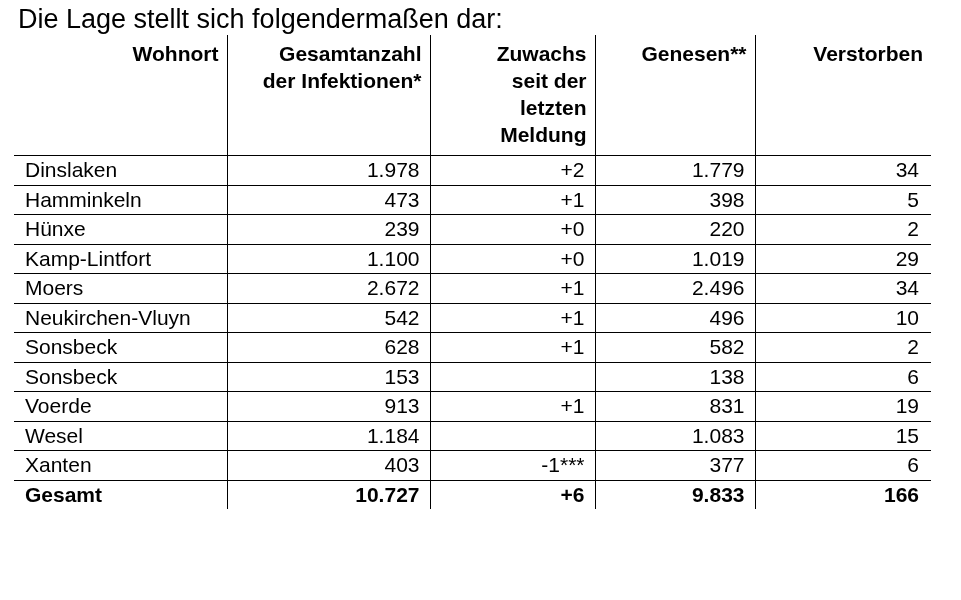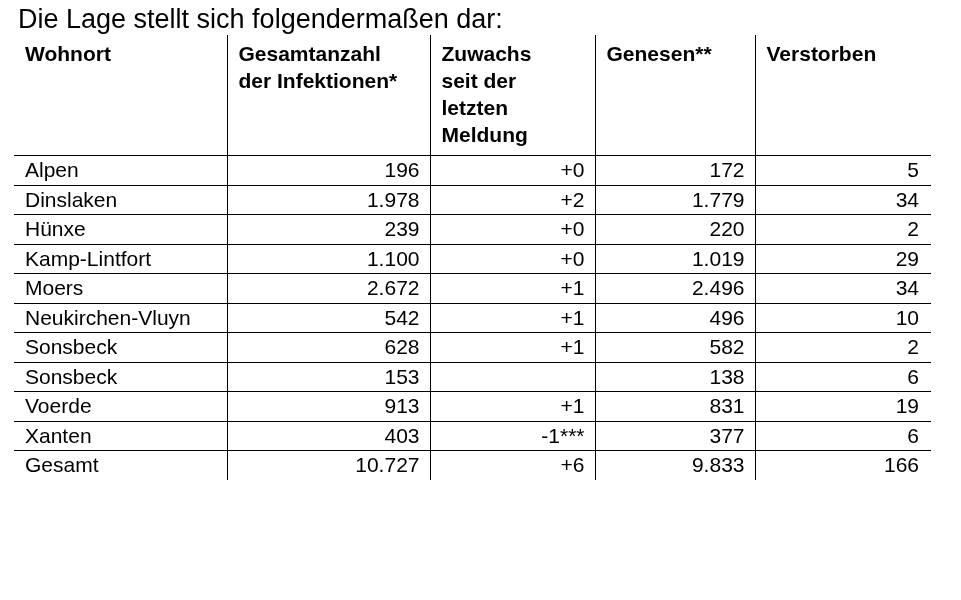--- a/index.html
+++ b/index.html
@@ -40,21 +40,21 @@
   th, td {
     font-size: 21px;
     overflow: hidden;
   }
   
   th:not(:last-child), td:not(:last-child) {
     border-right: 1.5px solid #000000;
   }
   thead th {
     border-bottom: 1.5px solid #000000;
-    text-align: left;
+    text-align: right;
     vertical-align: top;
     font-weight: bold;
     padding: 5px 8px 4px 11px;
     line-height: 27px;
     height: 111px;
   }
   tbody td {
     height: 28.5px;
     line-height: 28.5px;
     padding: 0 10px 0 11px;
@@ -64,21 +64,21 @@
     border-bottom: 1.5px solid #000000;
   }
   td.num {
     text-align: right;
     padding-right: 10px;
   }
   td:last-child.num {
     padding-right: 12px;
   }
   tr.total td {
-    font-weight: normal;
+    font-weight: bold;
   }
 </style>
 </head>
 <body>
 
 <div class="intro">Die Lage stellt sich folgendermaßen dar:</div>
 
 <table class="infection-table">
   <colgroup>
     <col class="c1">
@@ -91,32 +91,32 @@
     <tr id="header-row">
         <th>Wohnort</th>
         <th>Gesamtanzahl<br>der Infektionen*</th>
         <th>Zuwachs<br>seit der<br>letzten<br>Meldung</th>
         <th>Genesen**</th>
         <th>Verstorben</th>
       </tr>
   </thead>
   <tbody id="body-rows">
       <tr>
-        <td>Alpen</td>
-        <td class="num">196</td>
-        <td class="num">+0</td>
-        <td class="num">172</td>
-        <td class="num">5</td>
-      </tr>
-      <tr>
         <td>Dinslaken</td>
         <td class="num">1.978</td>
         <td class="num">+2</td>
         <td class="num">1.779</td>
         <td class="num">34</td>
+      </tr>
+      <tr>
+        <td>Hamminkeln</td>
+        <td class="num">473</td>
+        <td class="num">+1</td>
+        <td class="num">398</td>
+        <td class="num">5</td>
       </tr>
       <tr>
         <td>Hünxe</td>
         <td class="num">239</td>
         <td class="num">+0</td>
         <td class="num">220</td>
         <td class="num">2</td>
       </tr>
       <tr>
         <td>Kamp-Lintfort</td>
@@ -154,20 +154,27 @@
         <td class="num">6</td>
       </tr>
       <tr>
         <td>Voerde</td>
         <td class="num">913</td>
         <td class="num">+1</td>
         <td class="num">831</td>
         <td class="num">19</td>
       </tr>
       <tr>
+        <td>Wesel</td>
+        <td class="num">1.184</td>
+        <td class="num"></td>
+        <td class="num">1.083</td>
+        <td class="num">15</td>
+      </tr>
+      <tr>
         <td>Xanten</td>
         <td class="num">403</td>
         <td class="num">-1***</td>
         <td class="num">377</td>
         <td class="num">6</td>
       </tr>
       <tr class="total">
         <td>Gesamt</td>
         <td class="num">10.727</td>
         <td class="num">+6</td>

